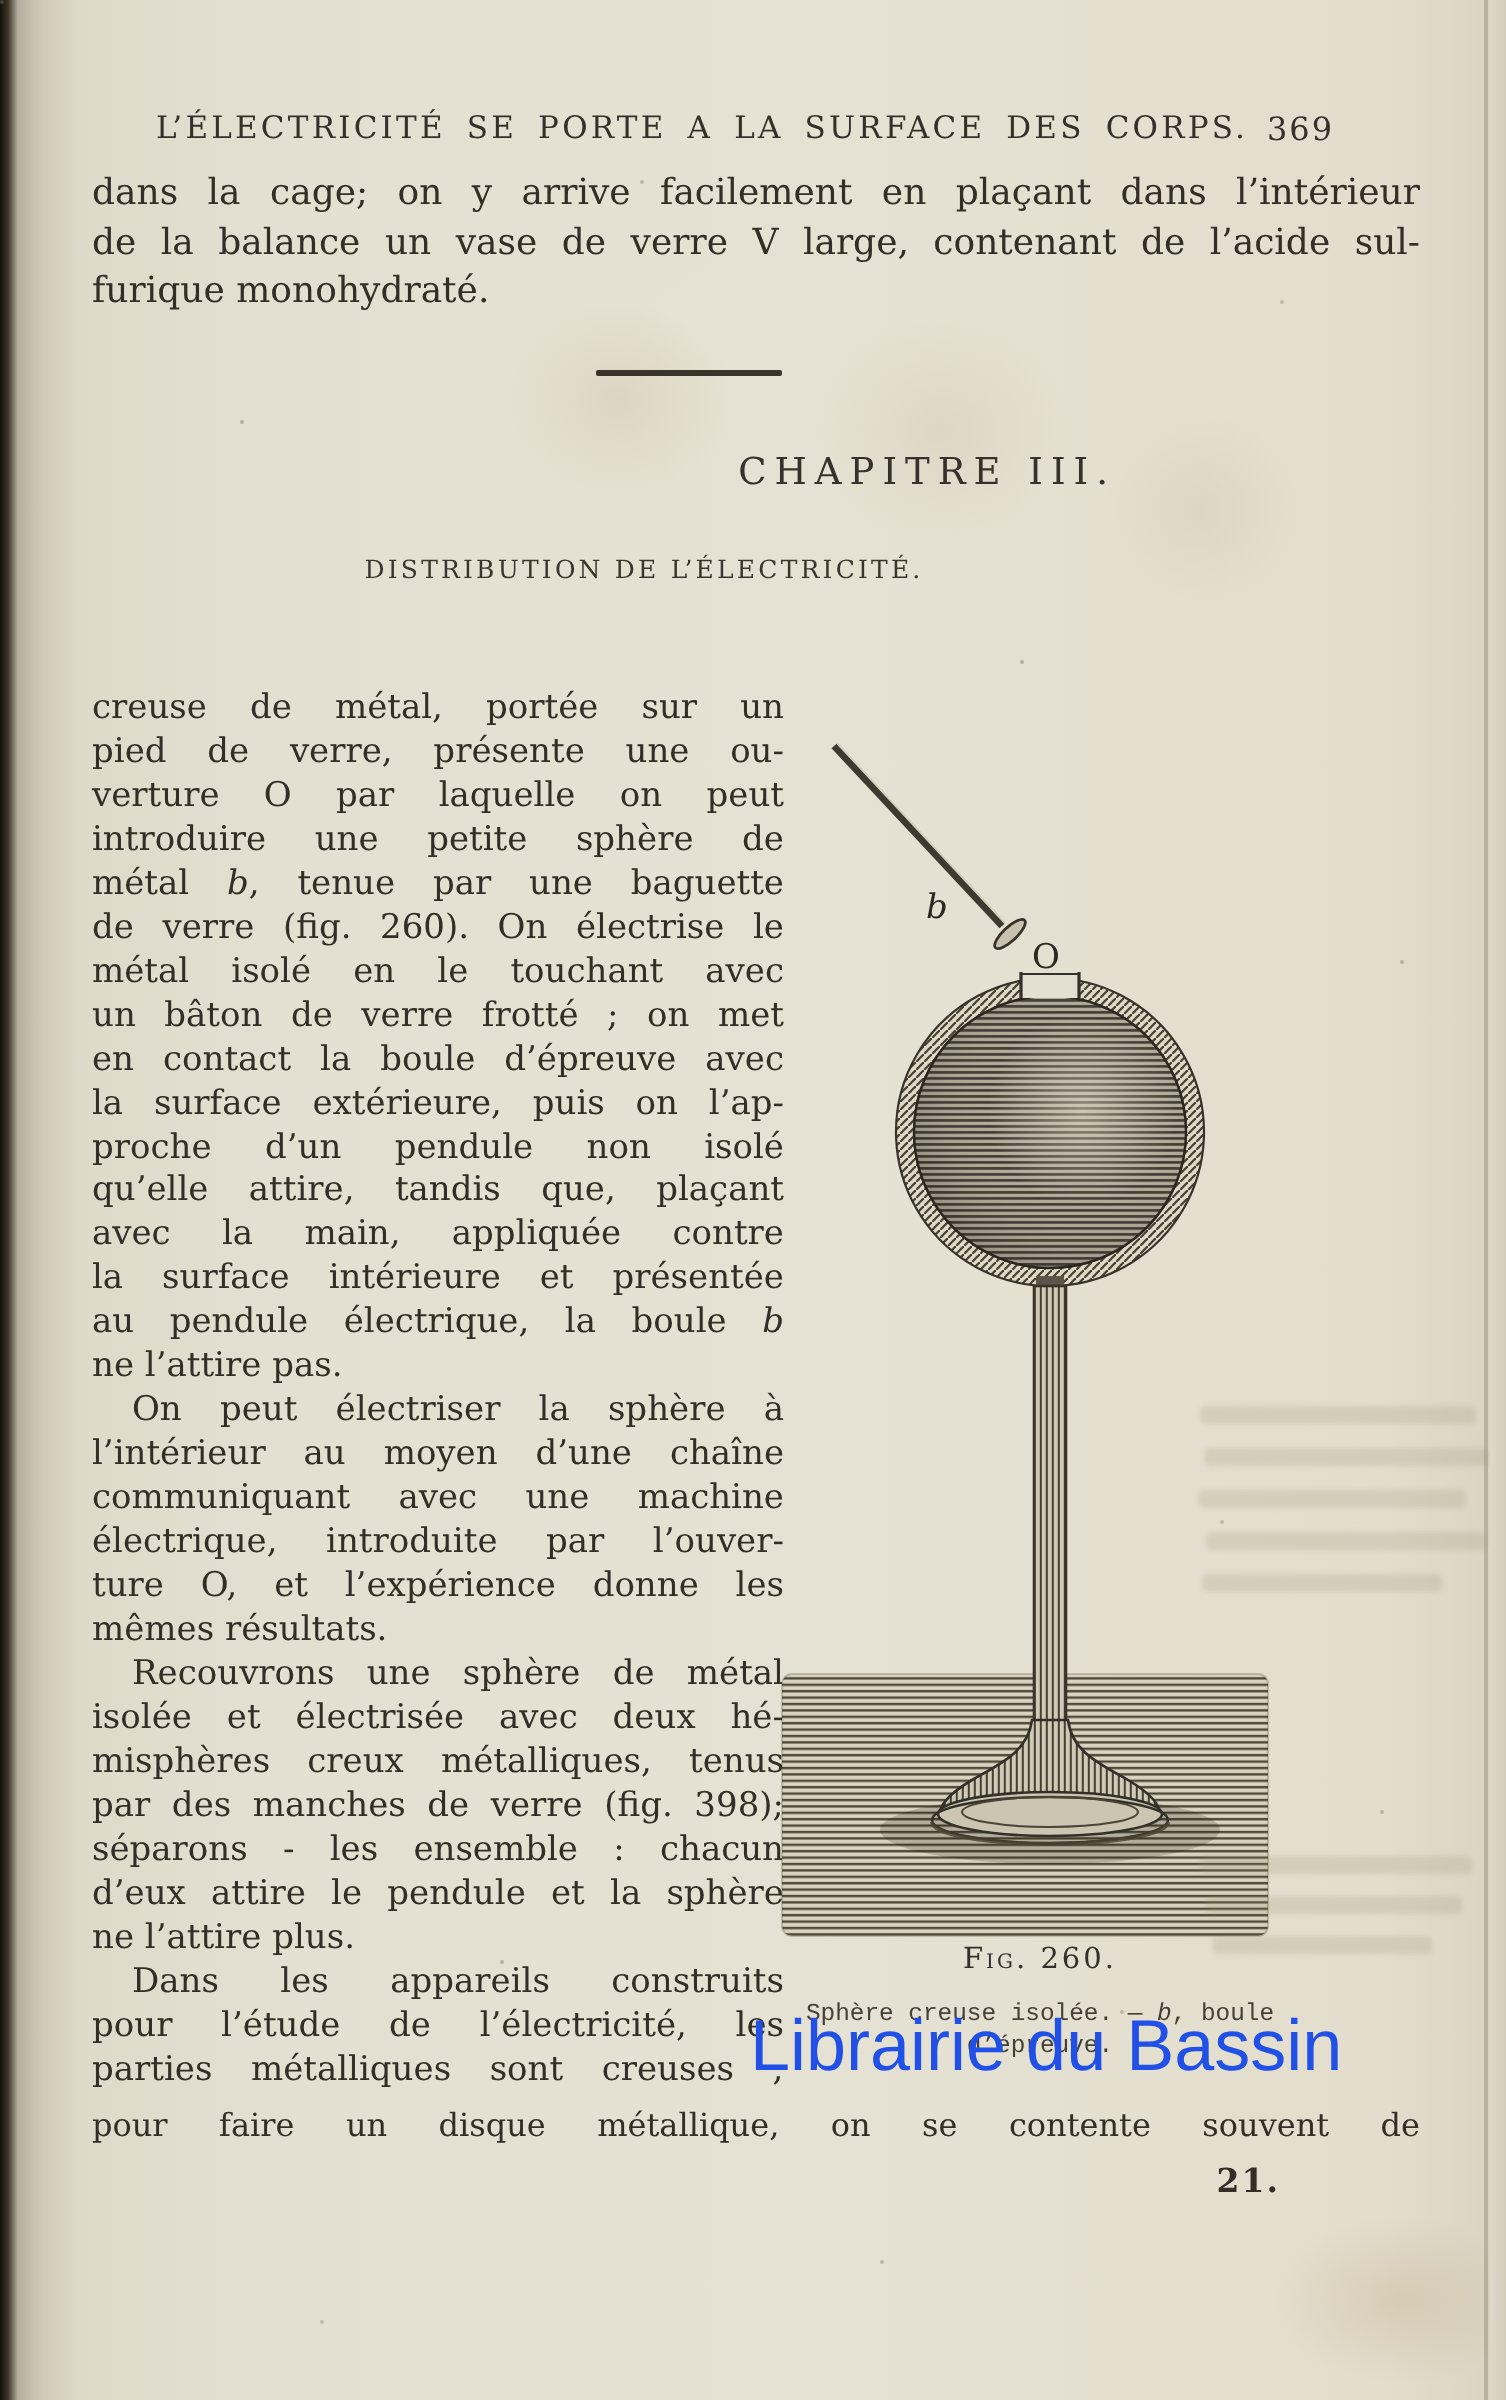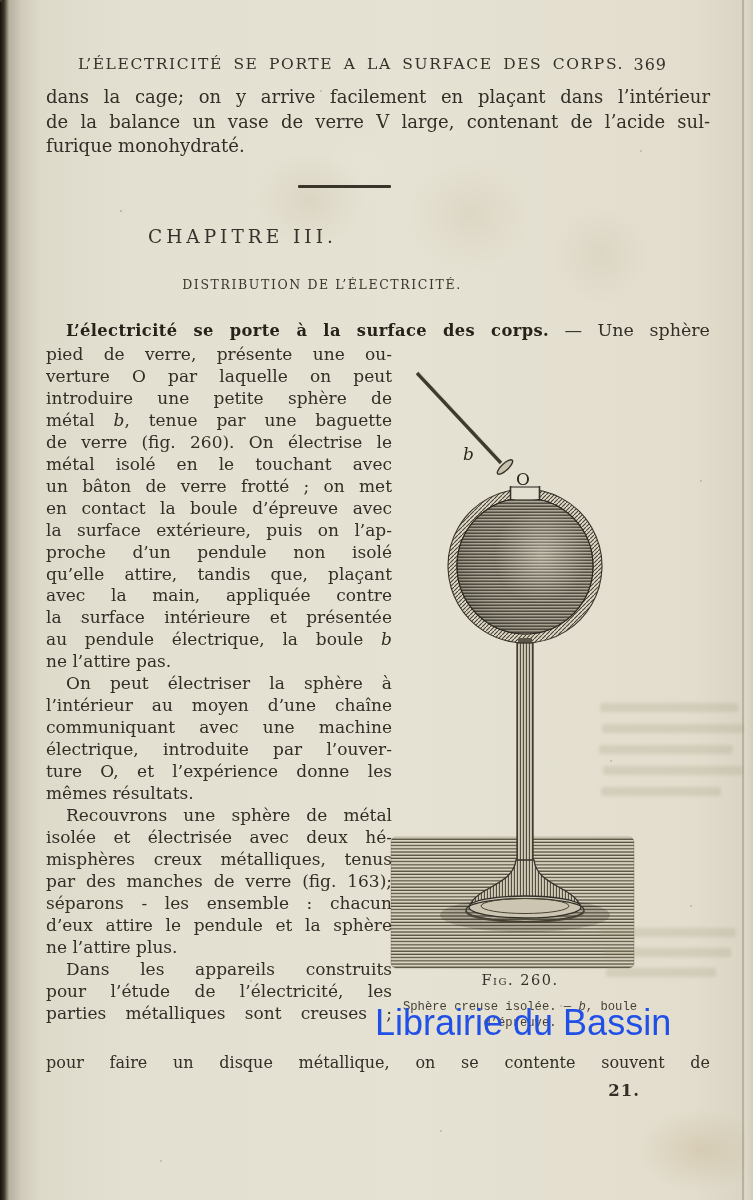--- a/index.html
+++ b/index.html
@@ -28,21 +28,21 @@
   .running-head{position:absolute;top:55px;left:78px;right:86px;display:flex;justify-content:space-between;align-items:flex-start;}
   .running-head .title{font-size:15.5px;letter-spacing:1.6px;word-spacing:4px;white-space:nowrap;color:#35302a;}
   .running-head .pnum{font-size:16px;letter-spacing:1px;color:#35302a;}
 
   .intro{position:absolute;left:46px;top:85px;width:664px;font-size:18px;line-height:24.6px;}
   .tline{text-align:justify;text-align-last:justify;white-space:nowrap;}
   .tline.end{text-align-last:left;white-space:normal;}
   .tline.indent{text-indent:20px;}
 
   .chapter-rule{position:absolute;left:298px;top:185px;width:93px;height:3px;background:#3a352b;border-radius:1px;}
-  .chapter-title{position:absolute;left:148px;top:226px;width:410px;text-align:left;font-size:18.5px;letter-spacing:4px;color:#36312a;}
+  .chapter-title{position:absolute;left:148px;top:226px;width:410px;text-align:right;font-size:18.5px;letter-spacing:4px;color:#36312a;}
   .chapter-subtitle{position:absolute;left:102px;top:277px;width:440px;text-align:center;font-size:12.5px;letter-spacing:1.6px;color:#3a352d;}
 
   .lead{position:absolute;left:46px;top:319px;width:664px;font-size:17.5px;line-height:22px;}
   .lead b{font-size:0.93em;letter-spacing:0.4px;color:#262219;}
 
   .column{position:absolute;left:46px;top:344px;width:346px;font-size:17px;line-height:21.95px;}
   .bottom-line{position:absolute;left:46px;top:1053px;width:664px;font-size:16px;}
   .signature{position:absolute;left:440px;top:1081px;width:200px;text-align:right;font-size:16.5px;font-weight:600;letter-spacing:1px;color:#332e26;}
 
   .figure{position:absolute;left:390px;top:355px;width:330px;height:620px;}
@@ -72,25 +72,23 @@
   <div class="intro">
       <div class="tline">dans la cage; on y arrive facilement en plaçant dans l’intérieur</div>
       <div class="tline">de la balance un vase de verre V large, contenant de l’acide sul-</div>
       <div class="tline end">furique monohydraté.</div>
     </div>
 
   <div class="chapter-rule"></div>
   <div class="chapter-title">CHAPITRE III.</div>
   <div class="chapter-subtitle">DISTRIBUTION DE L’ÉLECTRICITÉ.</div>
 
-  <div class="lead">
-    <div class="tline indent"><b>L’électricité se porte à la surface des corps.</b> — Une sphère</div>
-  </div>
 
   <div class="column">
+      <div class="tline">creuse de métal, portée sur un</div>
       <div class="tline">pied de verre, présente une ou-</div>
       <div class="tline">verture O par laquelle on peut</div>
       <div class="tline">introduire une petite sphère de</div>
       <div class="tline">métal <i>b</i>, tenue par une baguette</div>
       <div class="tline">de verre (fig. 260). On électrise le</div>
       <div class="tline">métal isolé en le touchant avec</div>
       <div class="tline">un bâton de verre frotté ; on met</div>
       <div class="tline">en contact la boule d’épreuve avec</div>
       <div class="tline">la surface extérieure, puis on l’ap-</div>
       <div class="tline">proche d’un pendule non isolé</div>
@@ -101,21 +99,21 @@
       <div class="tline end">ne l’attire pas.</div>
       <div class="tline indent">On peut électriser la sphère à</div>
       <div class="tline">l’intérieur au moyen d’une chaîne</div>
       <div class="tline">communiquant avec une machine</div>
       <div class="tline">électrique, introduite par l’ouver-</div>
       <div class="tline">ture O, et l’expérience donne les</div>
       <div class="tline end">mêmes résultats.</div>
       <div class="tline indent">Recouvrons une sphère de métal</div>
       <div class="tline">isolée et électrisée avec deux hé-</div>
       <div class="tline">misphères creux métalliques, tenus</div>
-      <div class="tline">par des manches de verre (fig. 163);</div>
+      <div class="tline">par des manches de verre (fig. 398);</div>
       <div class="tline">séparons - les ensemble : chacun</div>
       <div class="tline">d’eux attire le pendule et la sphère</div>
       <div class="tline end">ne l’attire plus.</div>
       <div class="tline indent">Dans les appareils construits</div>
       <div class="tline">pour l’étude de l’électricité, les</div>
       <div class="tline">parties métalliques sont creuses ;</div>
     </div>
 
   <svg class="figure" viewBox="0 0 330 620" width="330" height="620">
     <defs>

